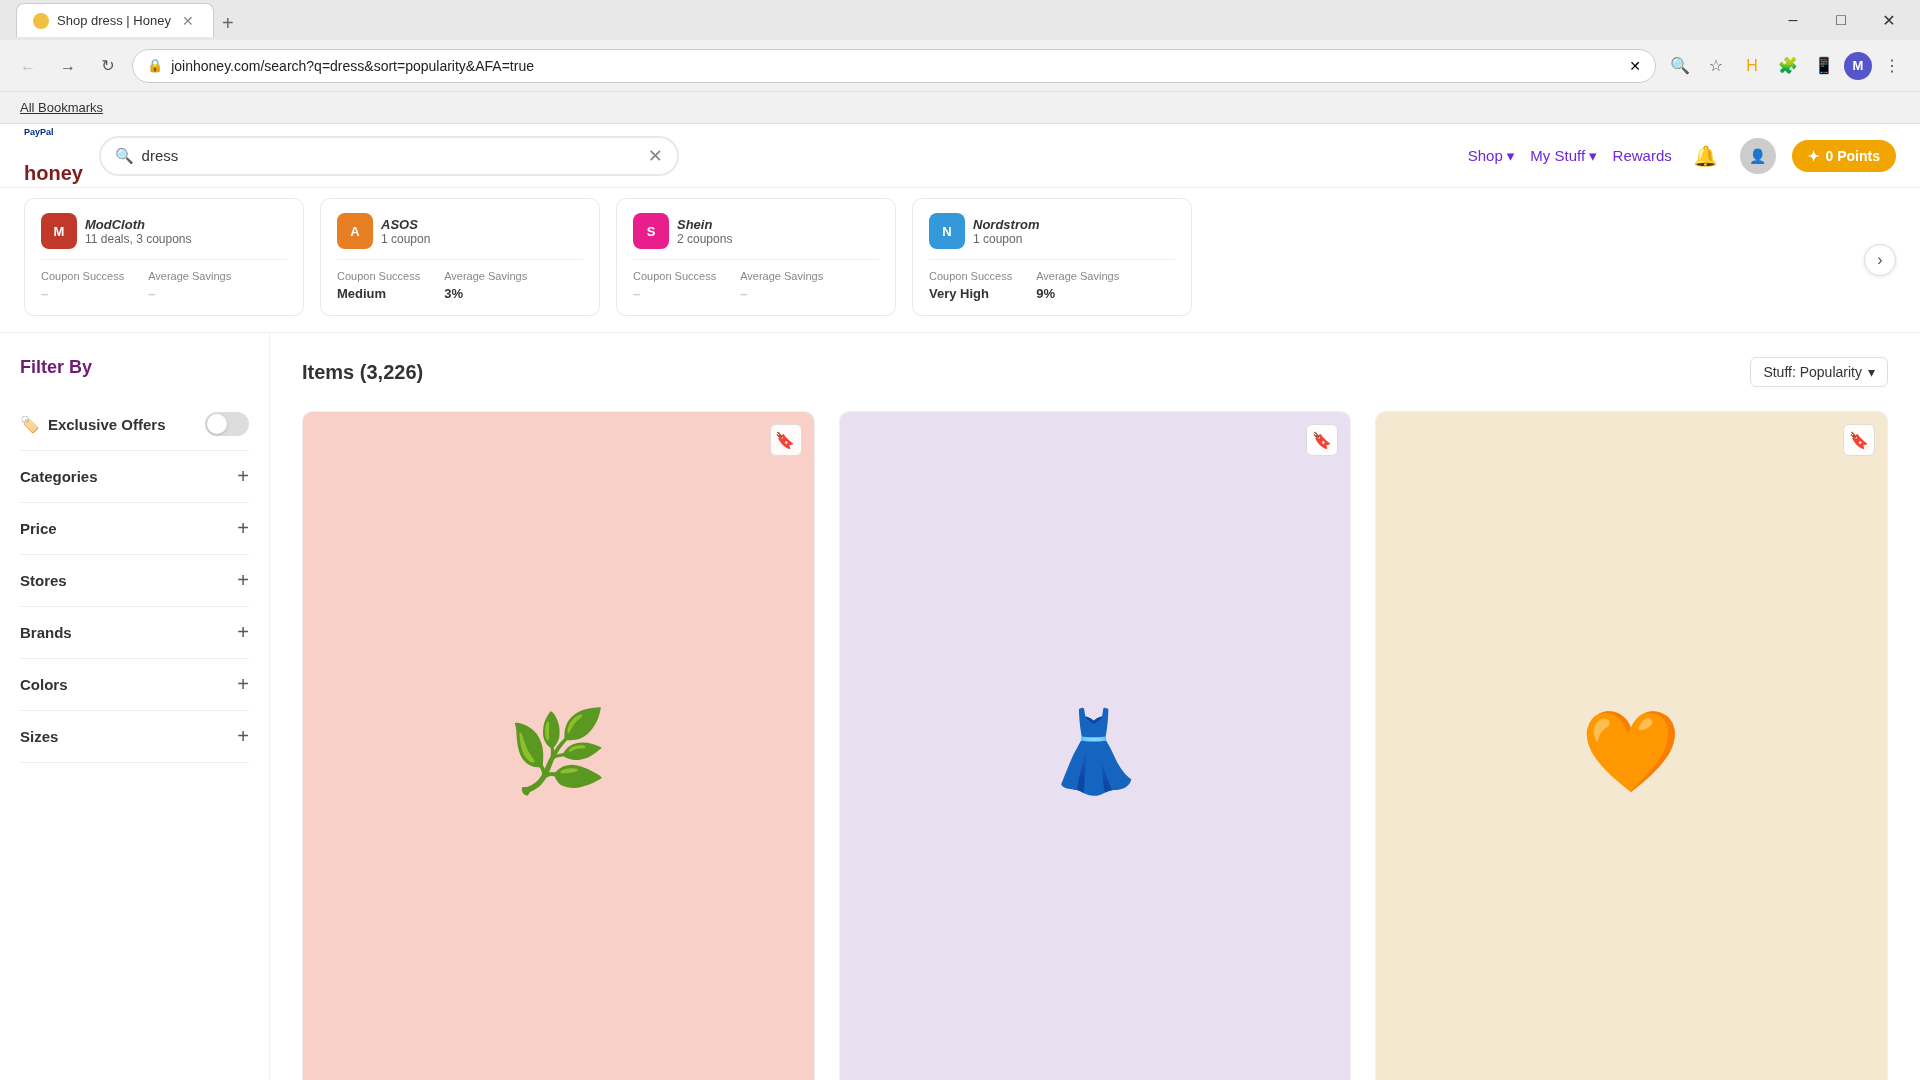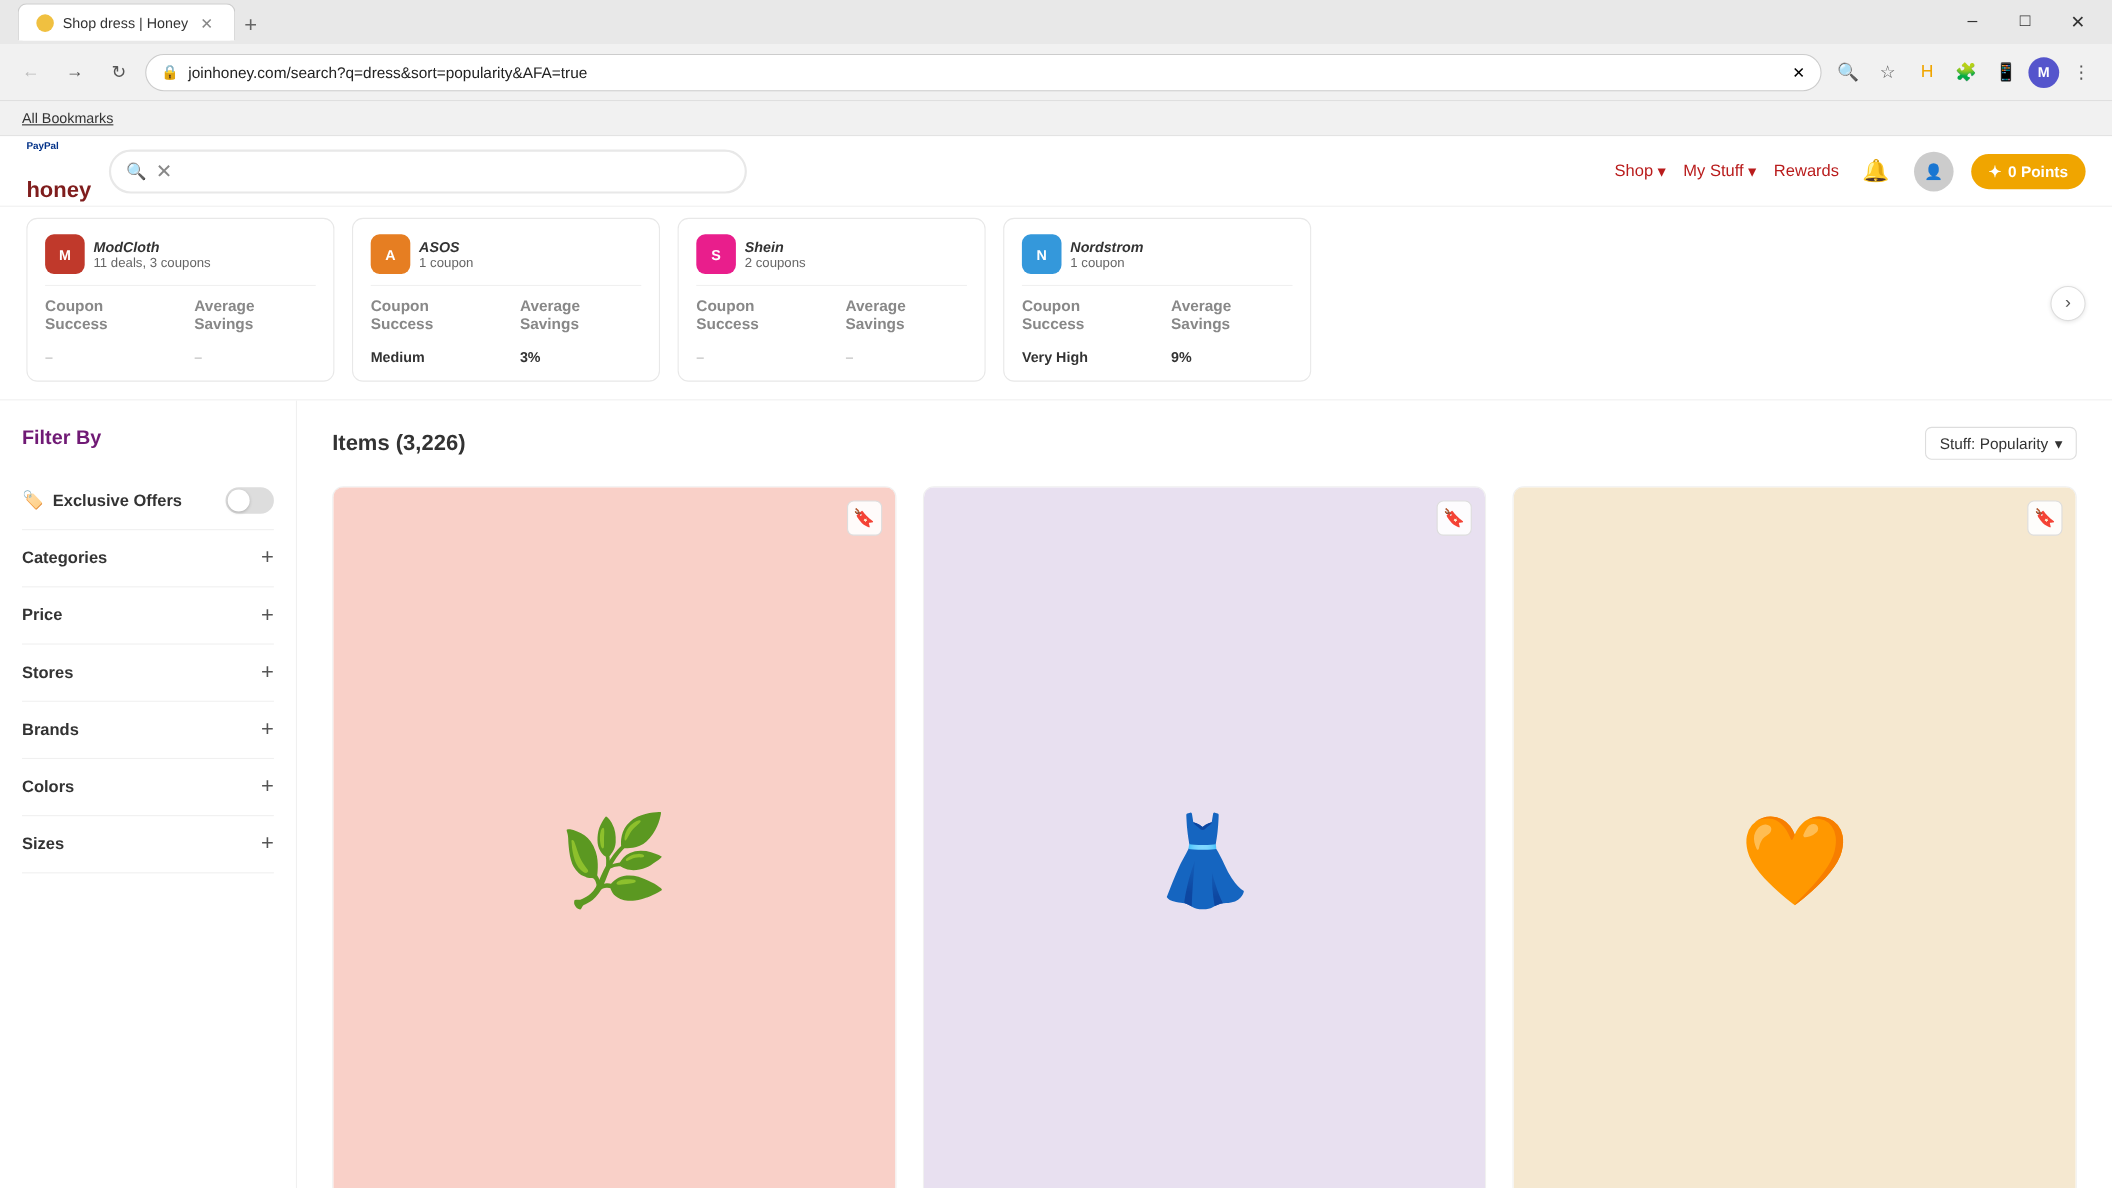--- a/index.html
+++ b/index.html
@@ -36,33 +36,33 @@
     
     .honey-header { background: white; height: 64px; border-bottom: 1px solid #eee; display: flex; align-items: center; padding: 0 24px; gap: 16px; }
     .honey-logo { display: flex; flex-direction: column; cursor: pointer; }
     .honey-logo-paypal { font-size: 9px; color: #003087; font-weight: 600; }
     .honey-logo-honey { font-size: 20px; font-weight: 800; color: #7f1d1d; margin-top: 25px; }
     .search-bar { flex: 1; max-width: 580px; height: 40px; border: 2px solid #e8e8e8; border-radius: 20px; display: flex; align-items: center; padding: 0 14px; gap: 8px; background: white; }
     .search-icon { color: #888; font-size: 15px; }
     .search-input { border: none; outline: none; flex: 1; font-size: 15px; color: #333; background: transparent; }
     .search-clear { color: #888; cursor: pointer; font-size: 18px; }
     .header-nav { display: flex; align-items: center; gap: 16px; margin-left: auto; }
-    .nav-item { font-size: 15px; color: #b91c1c; cursor: pointer; display: flex; align-items: center; gap: 4px; font-weight: 500; }
+    .nav-item { font-size: 15px; color: #6d28d9; cursor: pointer; display: flex; align-items: center; gap: 4px; font-weight: 500; }
     .bell-btn { width: 36px; height: 36px; border-radius: 50%; border: none; background: transparent; cursor: pointer; display: flex; align-items: center; justify-content: center; font-size: 20px; color: #555; }
     .points-btn { background: #f0a500; color: white; border: none; border-radius: 20px; padding: 8px 16px; font-size: 14px; font-weight: 600; cursor: pointer; display: flex; align-items: center; gap: 6px; }
 
     
     .stores-strip { background: white; padding: 10px 24px 16px; display: flex; gap: 0; overflow: hidden; position: relative; border-bottom: 1px solid #f0f0f0; }
     .store-card { background: white; border: 1px solid #e8e8e8; border-radius: 10px; padding: 14px 16px; min-width: 280px; max-width: 280px; margin-right: 16px; flex-shrink: 0; }
     .store-card-header { display: flex; align-items: center; gap: 8px; margin-bottom: 4px; }
     .store-logo { width: 36px; height: 36px; border-radius: 8px; display: flex; align-items: center; justify-content: center; font-size: 13px; font-weight: 700; color: white; }
     .store-name { font-size: 13px; font-weight: 600; color: #333; font-style: italic; }
     .store-deals { font-size: 12px; color: #666; }
     .store-stats { display: flex; gap: 24px; margin-top: 10px; padding-top: 10px; border-top: 1px solid #f0f0f0; }
-    .store-stat label { font-size: 14px; color: #888; display: block; margin-bottom: 15px; font-weight: bold; }
+    .store-stat label { font-size: 11px; color: #888; display: block; margin-bottom: 4px; }
     .store-stat .value { font-size: 13px; font-weight: 600; color: #333; }
     .store-stat .value.dash { color: #ccc; }
     .chevron-right { position: absolute; right: 24px; top: 50%; transform: translateY(-50%); width: 32px; height: 32px; border-radius: 50%; background: white; border: 1px solid #ddd; display: flex; align-items: center; justify-content: center; cursor: pointer; font-size: 16px; color: #555; box-shadow: 0 1px 4px rgba(0,0,0,0.1); }
 
     
     .main-layout { display: flex; flex: 1; }
 
     
     .sidebar { width: 270px; flex-shrink: 0; padding: 24px 20px; border-right: 1px solid #f0f0f0; }
     .filter-by-title { font-size: 18px; font-weight: 700; color: #701a75; margin-bottom: 20px; }
@@ -138,20 +138,21 @@
 
   <div class="page-content">
 
     <div class="honey-header">
       <div class="honey-logo">
         <span class="honey-logo-paypal">PayPal</span>
         <span class="honey-logo-honey">honey</span>
       </div>
       <div class="search-bar">
         <span class="search-icon">🔍</span>
+        <input class="search-input" type="text" value="dress" style="">
         <span class="search-clear">✕</span>
       </div>
       <div class="header-nav">
         <span class="nav-item">
           <span>Shop</span>
           <span>▾</span>
         </span>
         <span class="nav-item">
           <span>My Stuff</span>
           <span>▾</span>

